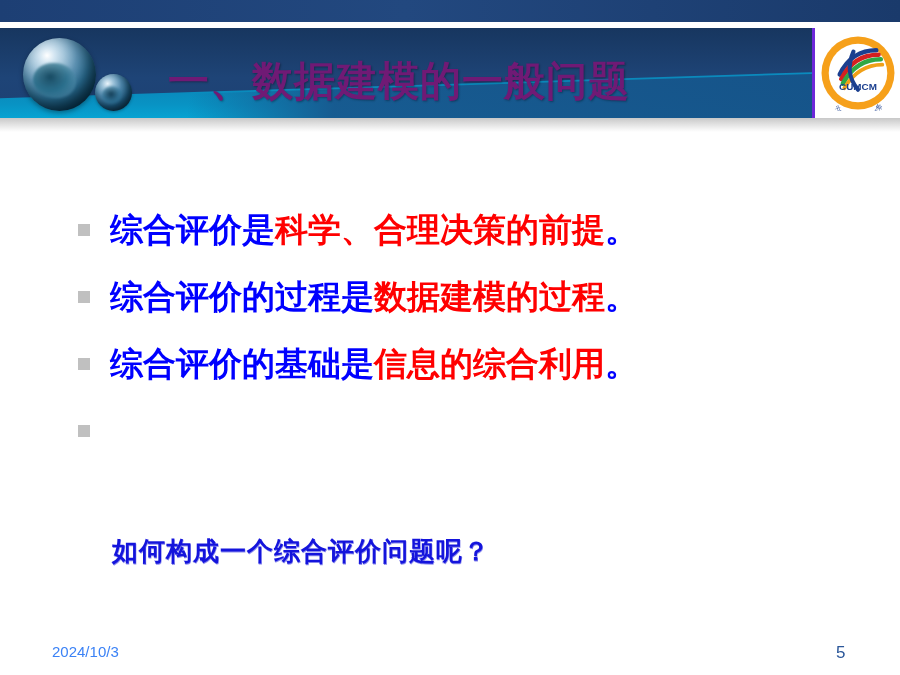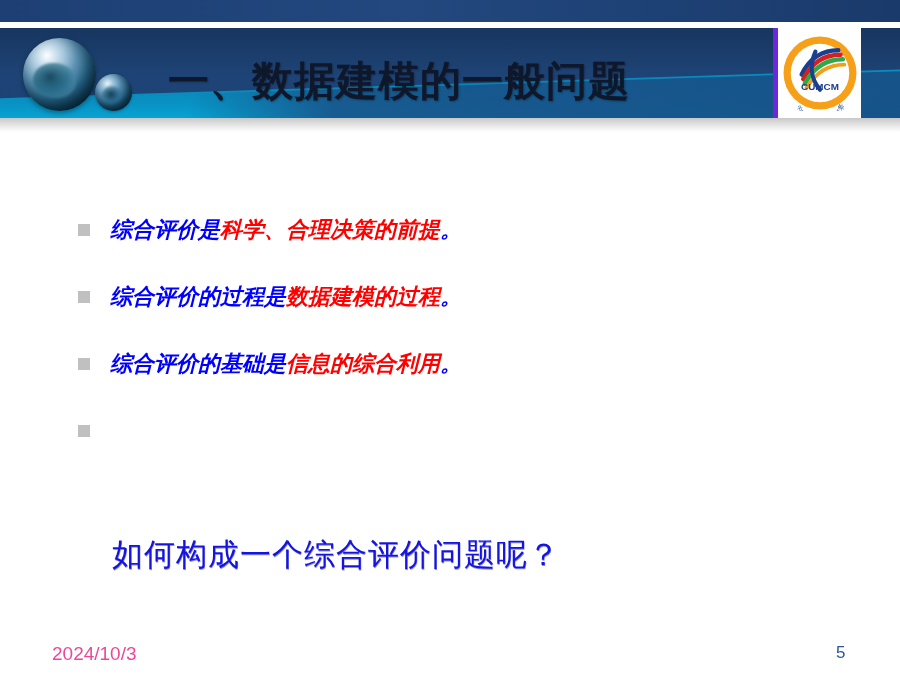--- a/index.html
+++ b/index.html
@@ -99,35 +99,35 @@
     background: radial-gradient(ellipse at 45% 45%, rgba(8,50,74,0.9) 0%, rgba(40,110,145,0.5) 55%, rgba(255,255,255,0) 100%);
     filter: blur(0.8px);
   }
 
   
   .header-title {
     position: absolute;
     left: 168px; top: 55px;
     height: 52px;
     line-height: 52px;
-    color: #0f172a;
+    color: #701a75;
     font-size: 41px;
     font-weight: bold;
     letter-spacing: 1px;
     white-space: nowrap;
     text-shadow: 1px 1px 2px rgba(0,0,0,0.30);
   }
 
   
   .logo-panel {
     position: absolute;
-    left: 773px; top: 28px;
+    left: 812px; top: 28px;
     width: 88px; height: 90px;
     background: #ffffff;
-    border-left: 5px solid #6d28d9;
+    border-left: 3px solid #6d28d9;
     box-sizing: border-box;
     display: flex;
     align-items: center;
     justify-content: center;
   }
   .logo-svg { display: block; }
 
   
   .header-shadow {
     position: absolute;
@@ -151,49 +151,48 @@
   .bullet-marker {
     position: absolute;
     left: 78px;
     top: 50%;
     margin-top: -6px;
     width: 12px; height: 12px;
     background: #c0c0c0;
   }
   .bullet-text {
     margin-left: 110px;
-    font-size: 22px;
+    font-size: 33px;
     font-weight: bold;
     line-height: 1;
     white-space: nowrap;
     font-family: "DejaVu Sans", "Liberation Sans", sans-serif;
-    font-style: italic;
   }
   .seg-blue { color: #0000ff; }
   .seg-red  { color: #ff0000; }
 
   
   .closing-question {
     position: absolute;
     left: 112px; top: 534px;
-    font-size: 31px;
-    font-weight: normal;
+    font-size: 26px;
+    font-weight: bold;
     color: #1414dc;
     white-space: nowrap;
     letter-spacing: 1px;
     font-family: "DejaVu Sans", "Liberation Sans", sans-serif;
     text-shadow: 0.5px 0.5px 0 rgba(20,20,220,0.5);
   }
 
   
   .footer-date {
     position: absolute;
     left: 52px; top: 643px;
-    font-size: 19px;
-    color: #ec4899;
+    font-size: 15px;
+    color: #3b82f6;
     white-space: nowrap;
   }
   .footer-page {
     position: absolute;
     left: 836px; top: 643px;
     font-size: 17px;
     color: #2a5699;
     white-space: nowrap;
   }
 </style>

